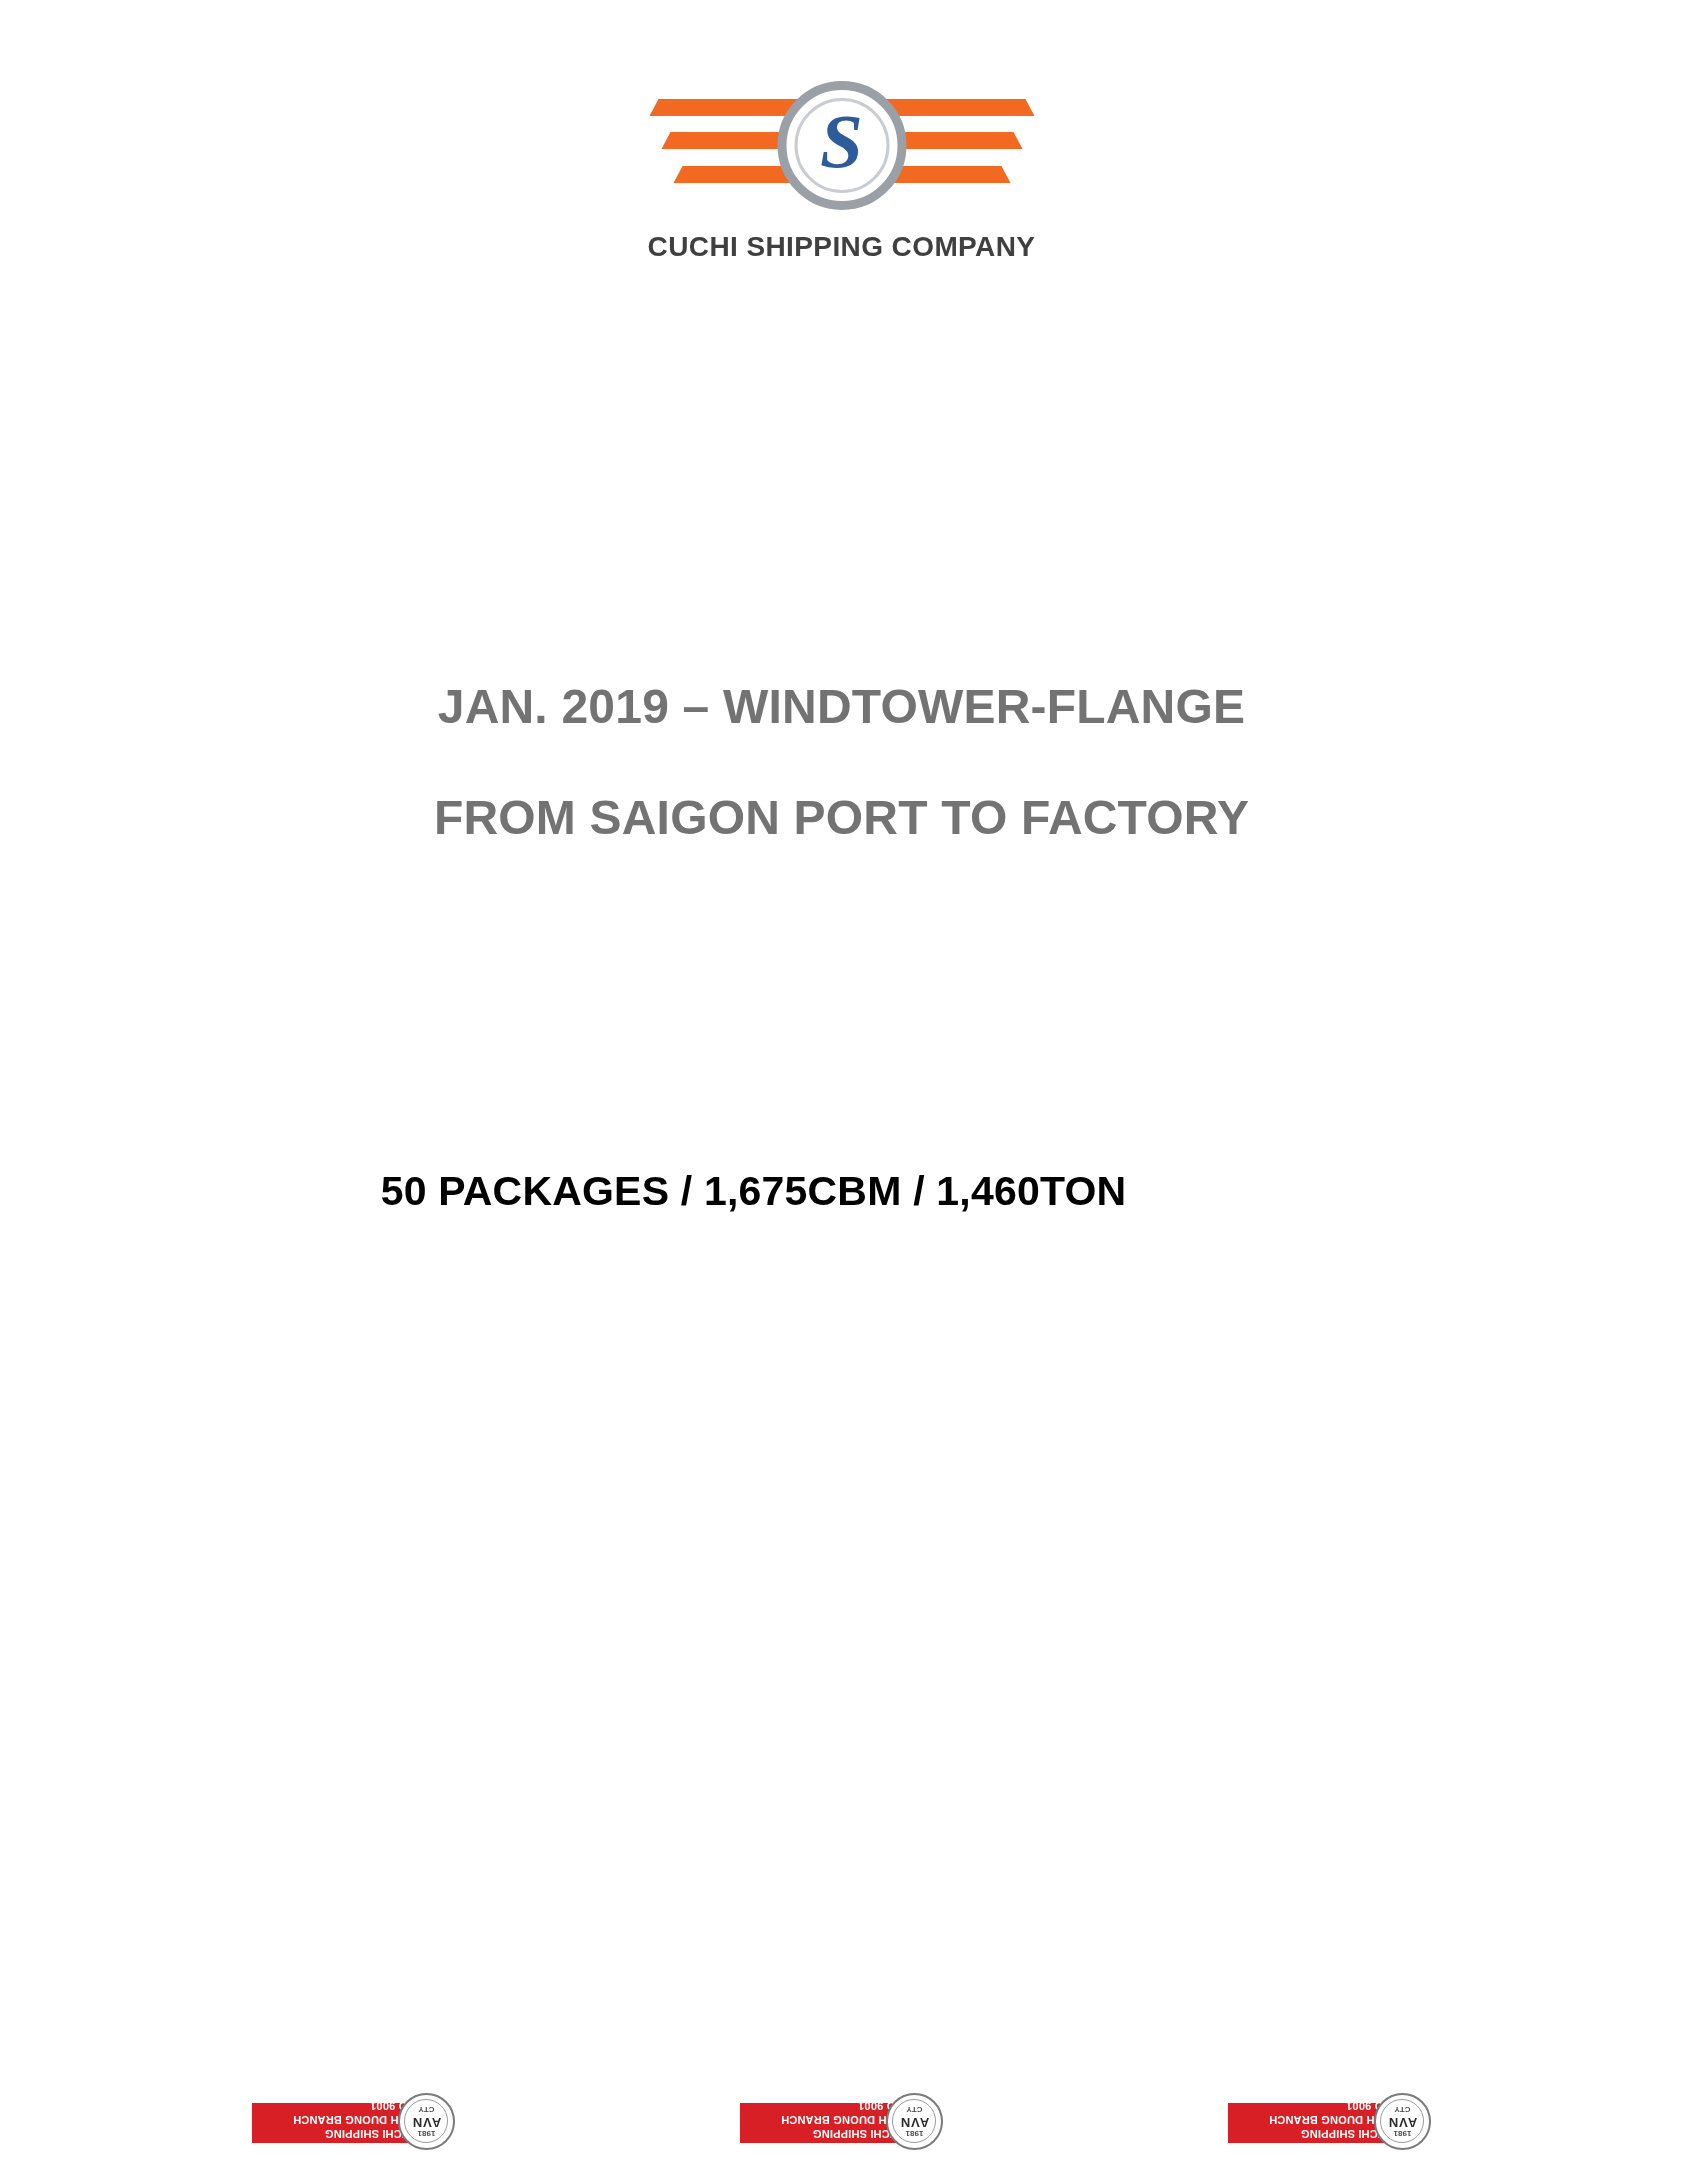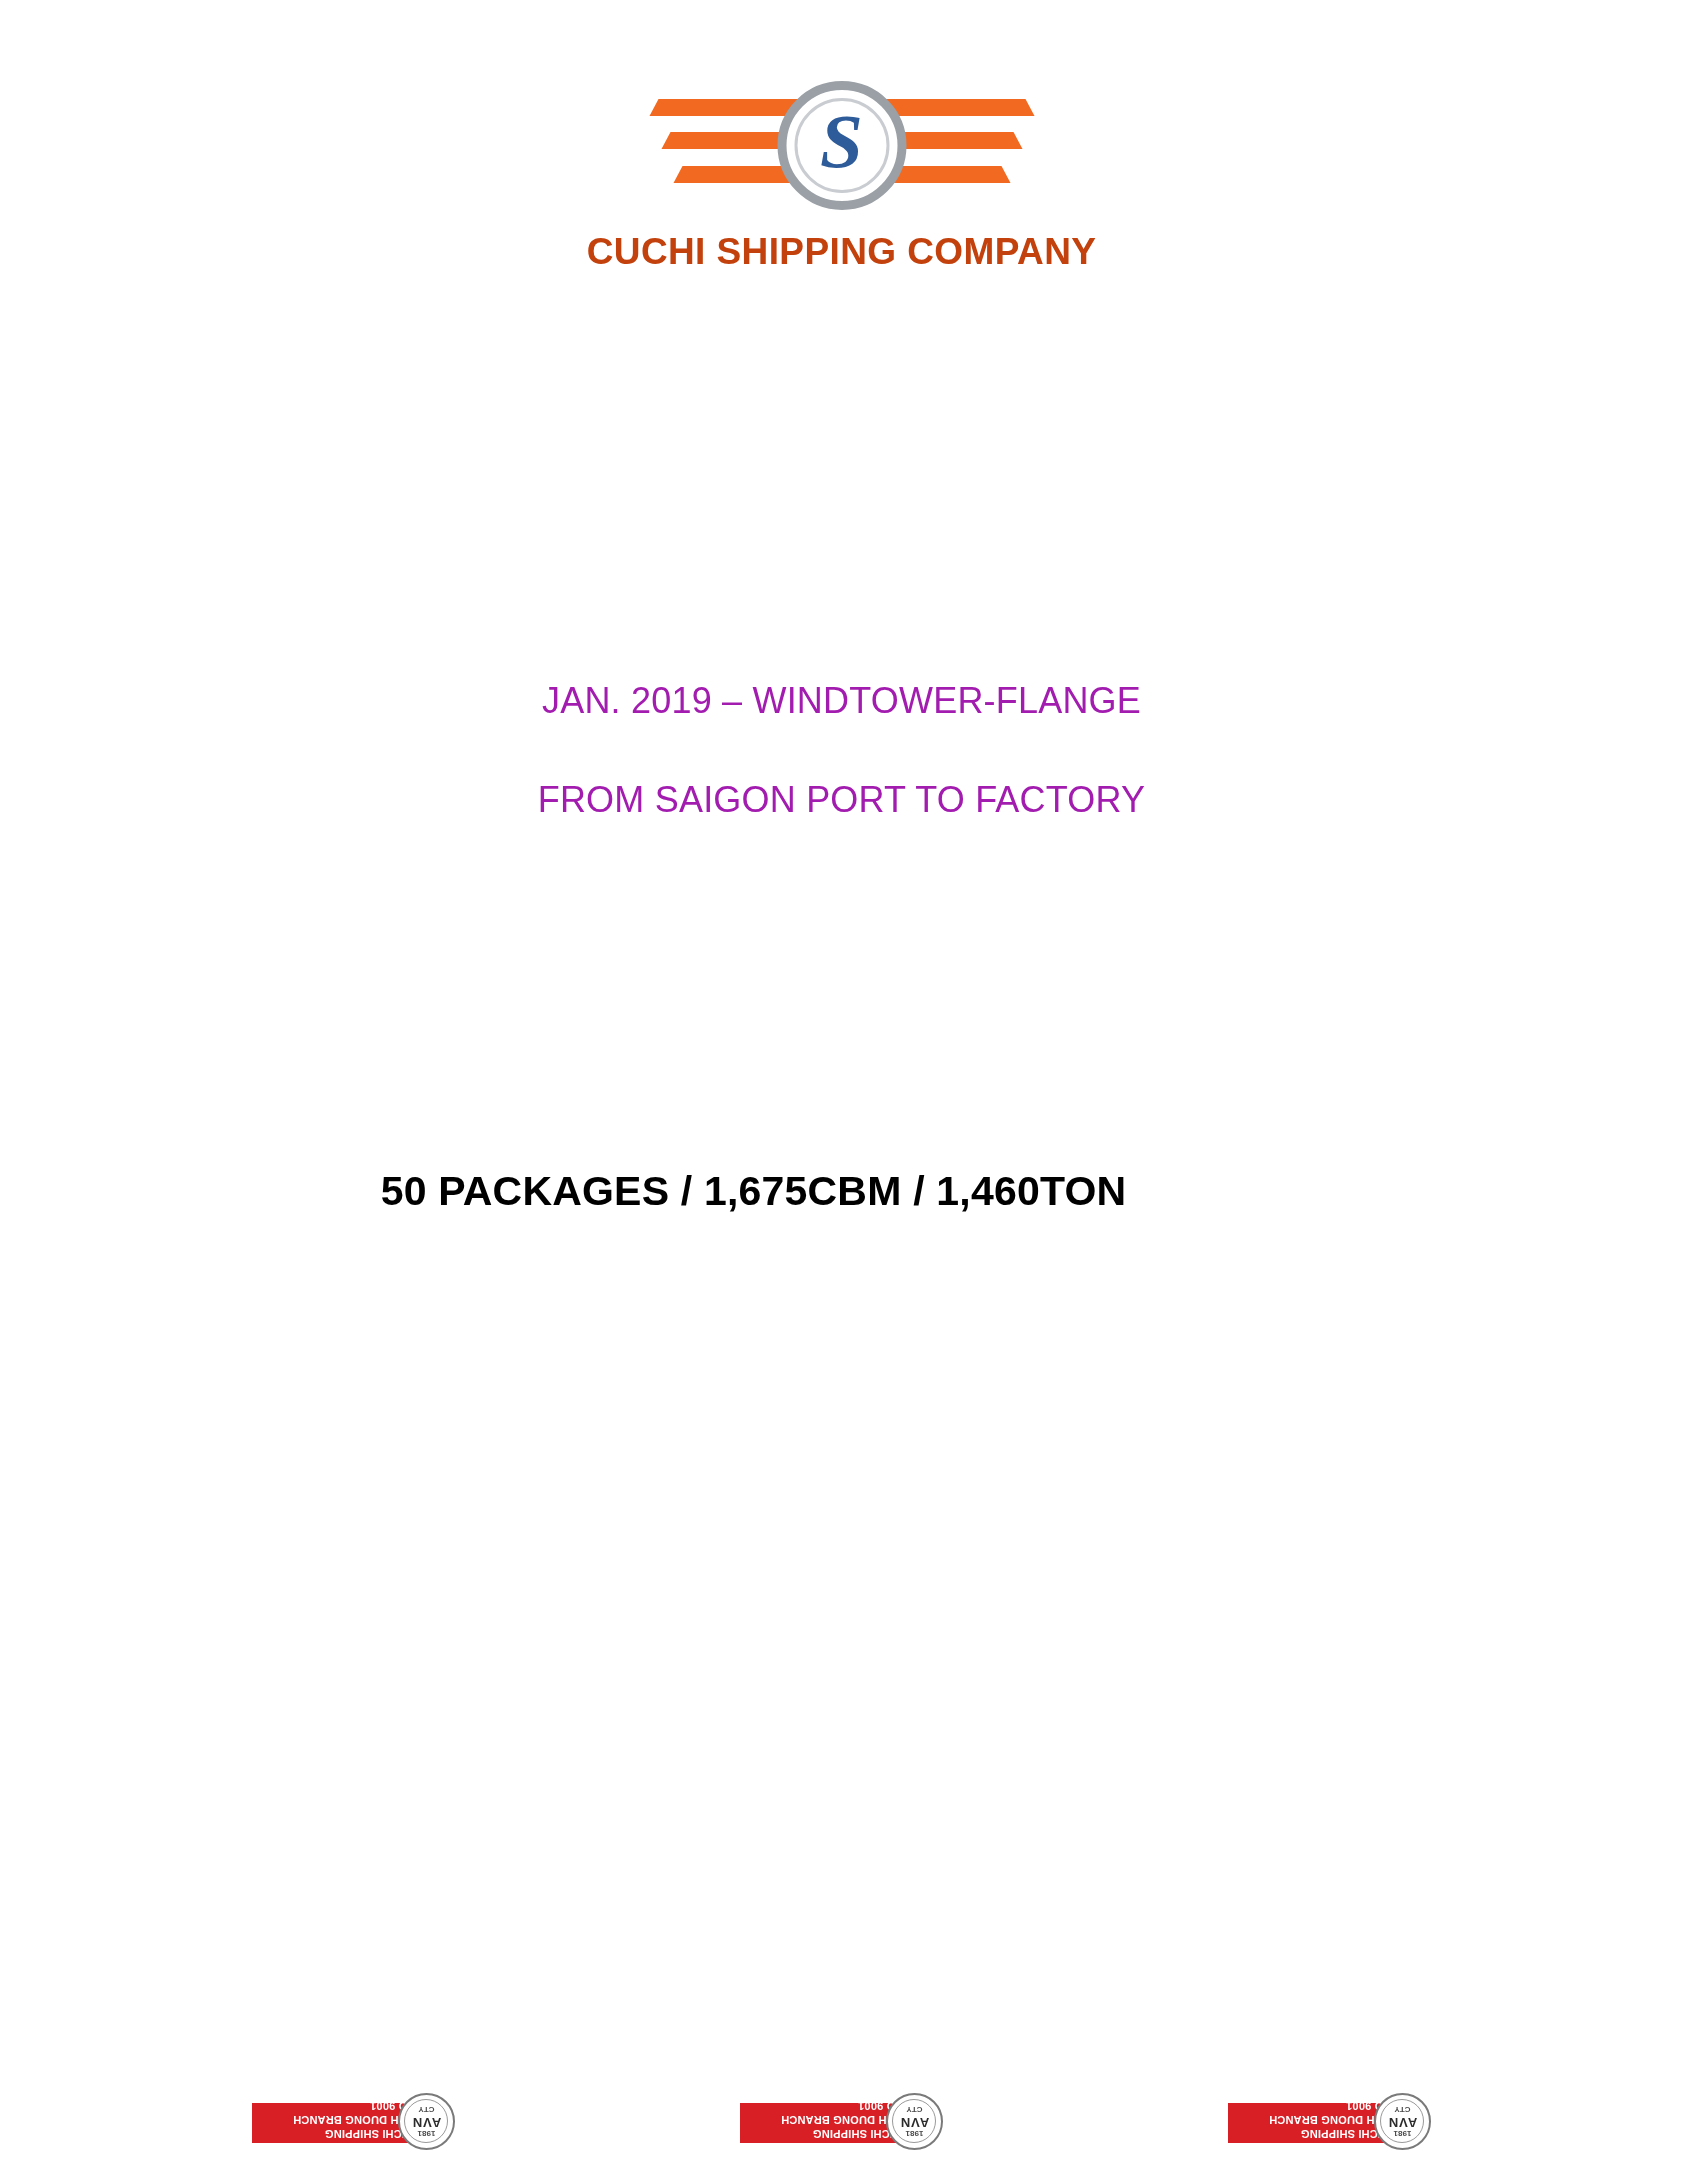--- a/index.html
+++ b/index.html
@@ -80,41 +80,41 @@
     font-family: "Liberation Serif", serif;
     font-style: italic;
     font-weight: bold;
     font-size: 77px;
     line-height: 1;
     color: #2e5b9a;
     transform: translateY(-4px);
   }
   .logo-wordmark {
     margin-top: 10px;
-    font-size: 37px;
+    font-size: 28px;
     font-weight: bold;
     letter-spacing: 0.4px;
-    color: #c2410c;
+    color: #404040;
     font-family: "Liberation Sans", sans-serif;
   }
 
   
   .title-block {
     position: absolute;
     top: 683px;
     left: 0;
     width: 1683px;
     text-align: center;
   }
   .title-line {
-    font-size: 36px;
-    font-weight: normal;
+    font-size: 48px;
+    font-weight: bold;
     line-height: 1.0;
     margin: 0 0 63px 0;
-    color: #a21caf;
+    color: #737373;
     letter-spacing: 0.2px;
   }
   .title-line:last-child { margin-bottom: 12px; }
 
   .summary-block {
     position: absolute;
     top: 1168px;
     left: 0;
     width: 1507px;
     text-align: center;

